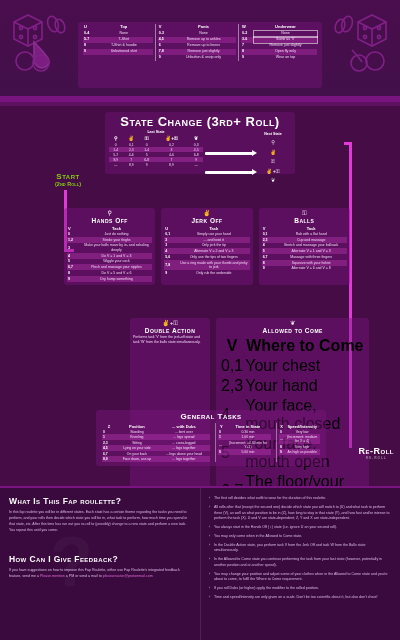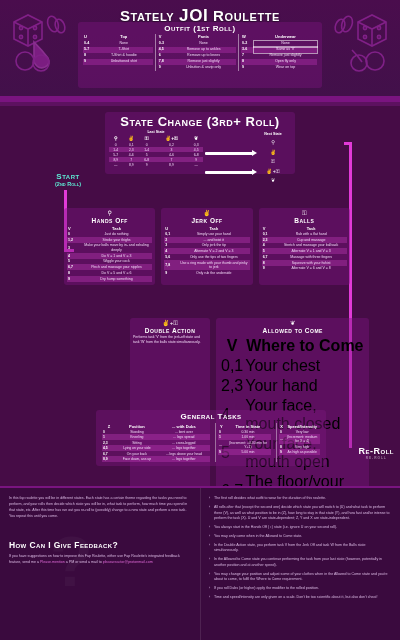--- a/index.html
+++ b/index.html
@@ -97,21 +97,21 @@
     border-left:5px solid #fff; border-top:3.7px solid transparent;
     border-bottom:3.7px solid transparent;
   }
   .sc-next { flex: 1; padding-top: 2px; text-align:center; }
   .sc-next .nxt { font-size:5px; color:#fff; height:9.5px; line-height:9.5px;}
   .sc-next .nhead{ font-size:3.6px; font-weight:bold; color:#fff; margin-bottom:2px;}
 
   
   .start-lbl {
     position:absolute; left: 36px; top: 172px; width: 64px; text-align:center;
-    color:#5eead4; font-weight:bold; font-variant: small-caps;
+    color:#84cc16; font-weight:bold; font-variant: small-caps;
   }
   .start-lbl .l1 { font-size: 8px; letter-spacing:.5px;}
   .start-lbl .l2 { font-size: 5.5px; }
   .pinkline { position:absolute; background:#e23ad8; }
 
   
   .tasks { position:absolute; left: 64px; top: 208px; width: 286px; display:flex; gap:6px;}
   .task-card { flex:1; background: rgba(124,22,128,.42); border-radius:3px; padding:2px 3px 3px;}
   .task-ico { text-align:center; font-size:6px; color:#fff; line-height:7px;}
   .t-title { font-size:6.5px; margin-bottom:1px;}
@@ -204,26 +204,22 @@
             <circle cx="47" cy="31" r="1.6"></circle>
           <ellipse cx="15" cy="18" rx="5" ry="8" transform="rotate(20 15 18)"></ellipse>
           <ellipse cx="8" cy="20" rx="4.5" ry="7" transform="rotate(20 8 20)"></ellipse>
           <circle cx="43" cy="55" r="9"></circle>
             <circle cx="27" cy="57" r="8"></circle>
           <path d="M20 44 q6 6 10 12"></path>
         </g>
       </svg>
     </div>
 
-    <div class="title">
-      <span>Stately </span><span class="big">JOI</span><span> Roulette</span>
-    </div>
 
     <div class="outfit-panel card">
-      <div class="outfit-title card-title">Outfit (1st Roll)</div>
       <div class="outfit-cols">
 
         <div class="ocol c1">
           <table class="tiny">
             <tbody>
                 <tr>
                   <th class="k">U</th>
                 <th class="v">Top</th>
                 </tr>
             <tr>
@@ -686,20 +682,21 @@
 
   <div class="reroll">
     <div>Re-Roll</div>
     <div class="sub">RE-ROLL</div>
   </div>
 
   <div class="hr-pink"></div>
   <div class="footer">
     <div class="fcol">
       <div class="ghost" style="left:50px;top:34px;">?</div>
+      <div class="f-title">What Is This Fap roulette?</div>
       <div class="f-body">In this fap roulette you will be in different states. Each state has a certain theme regarding the tasks you need to perform, and your rolls then decide which state you will be in, what task to perform, how much time you spend in that state, etc. After this time has run out you re-roll to (possibly) change to a new state and perform a new task. You repeat this until you come.</div>
       <div class="f-title" style="margin-top:20px">How Can I Give Feedback?</div>
       <div class="f-body">
         <span>If you have suggestions on how to improve this Fap Roulette, either use Fap Roulette's integrated feedback feature, send me a </span><span class="link">Please.mention</span><span> a PM or send a mail to </span><span class="link">pleasureactor@protonmail.com</span>
       </div>
     </div>
 
     <div class="fcol right">
       <ul class="f-list">
         <li>The first roll decides what outfit to wear for the duration of this roulette.</li>

